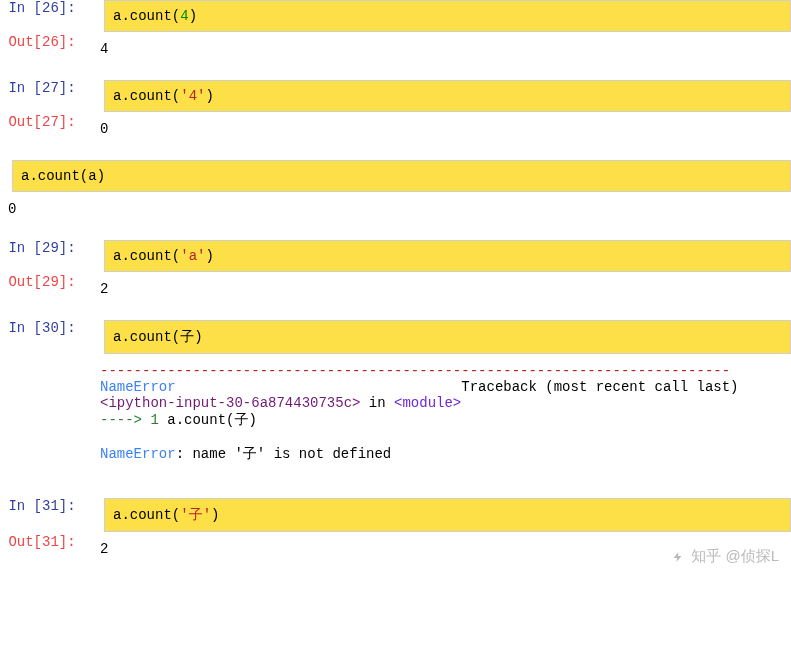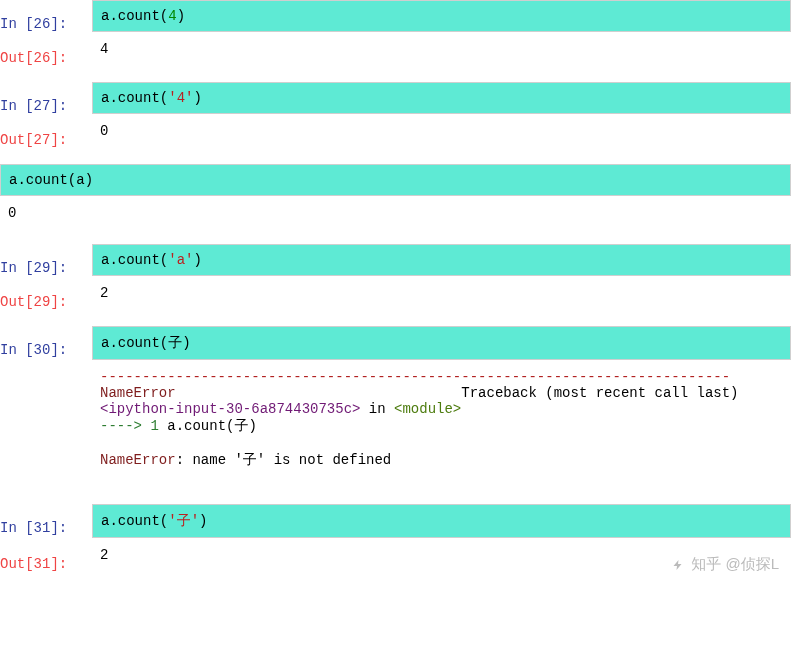--- a/index.html
+++ b/index.html
@@ -8,49 +8,50 @@
       font-size: 14px;
       background: #fff;
       color: #000;
       width: 791px;
       position: relative;
     }
     .cell { display: flex; align-items: flex-start; margin-bottom: 2px; }
     .prompt {
       width: 92px;
       min-width: 92px;
-      text-align: left;
-      padding: 16px 8px 0 0;
+      text-align: center;
+      padding: 0 8px 0 0;
       font-family: "Courier New", monospace;
     }
     .prompt-in { color: #303F9F; }
     .prompt-out { color: #ef4444; }
     .input-area {
       flex: 1;
       border: 1px solid #cfcfcf;
-      background: #5eead4;
+      background: #fde047;
       padding: 7px 8px;
       font-family: "Courier New", monospace;
       white-space: pre;
+      margin-left: 12px;
     }
     .output-area {
       flex: 1;
       padding: 7px 8px;
       font-family: "Courier New", monospace;
       white-space: pre-wrap;
     }
     .var { color: #000; }
     .method { color: #000; }
     .num { color: #080; }
     .str { color: #BA2121; }
     .paren { color: #000; }
     .tb-sep { color: #B22222; }
-    .tb-err { color: #7f1d1d; font-weight: normal; }
+    .tb-err { color: #3b82f6; font-weight: normal; }
     .tb-ipin { color: #701a75; }
-    .tb-module { color: #4d7c0f; text-align: center; }
+    .tb-module { color: #6d28d9; text-align: center; }
     .tb-arrow { color: #2E7D32; }
     .cell-group { margin-bottom: 16px; }
     .cell-group.gap { margin-bottom: 28px; }
     .watermark {
       position: absolute;
       right: 12px;
       bottom: 14px;
       font-size: 15px;
       color: #bbb;
       font-family: sans-serif;

